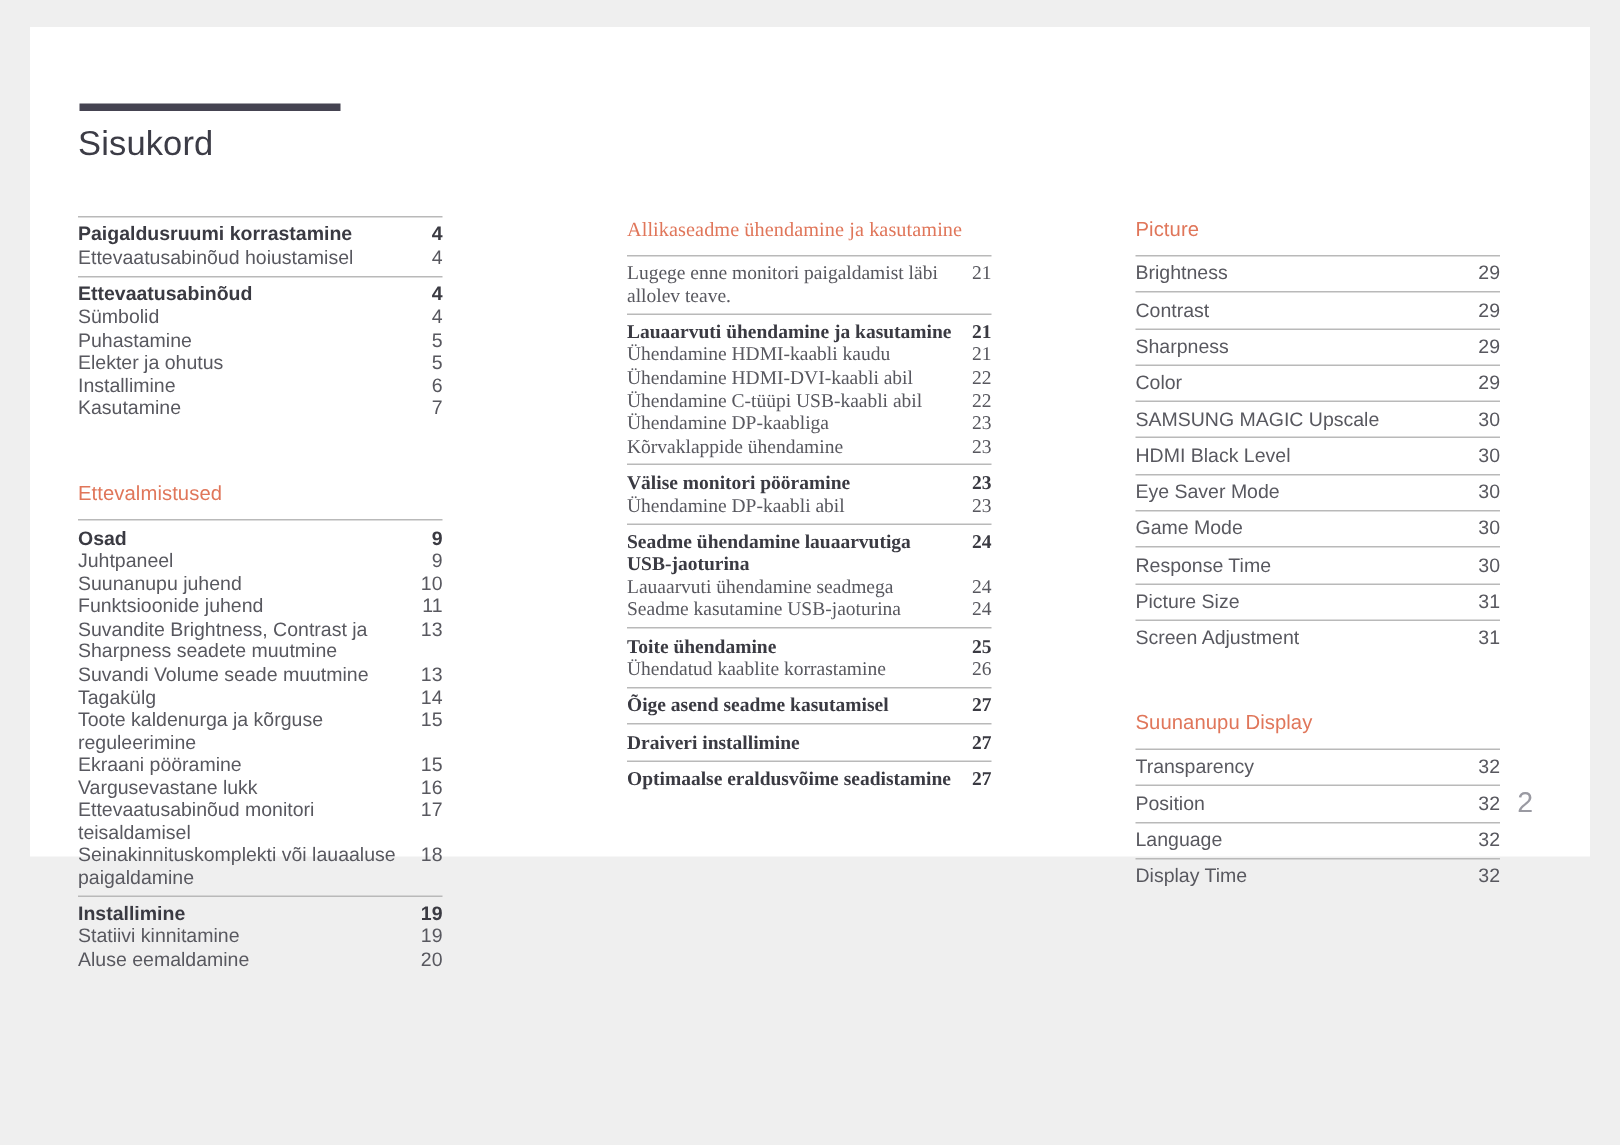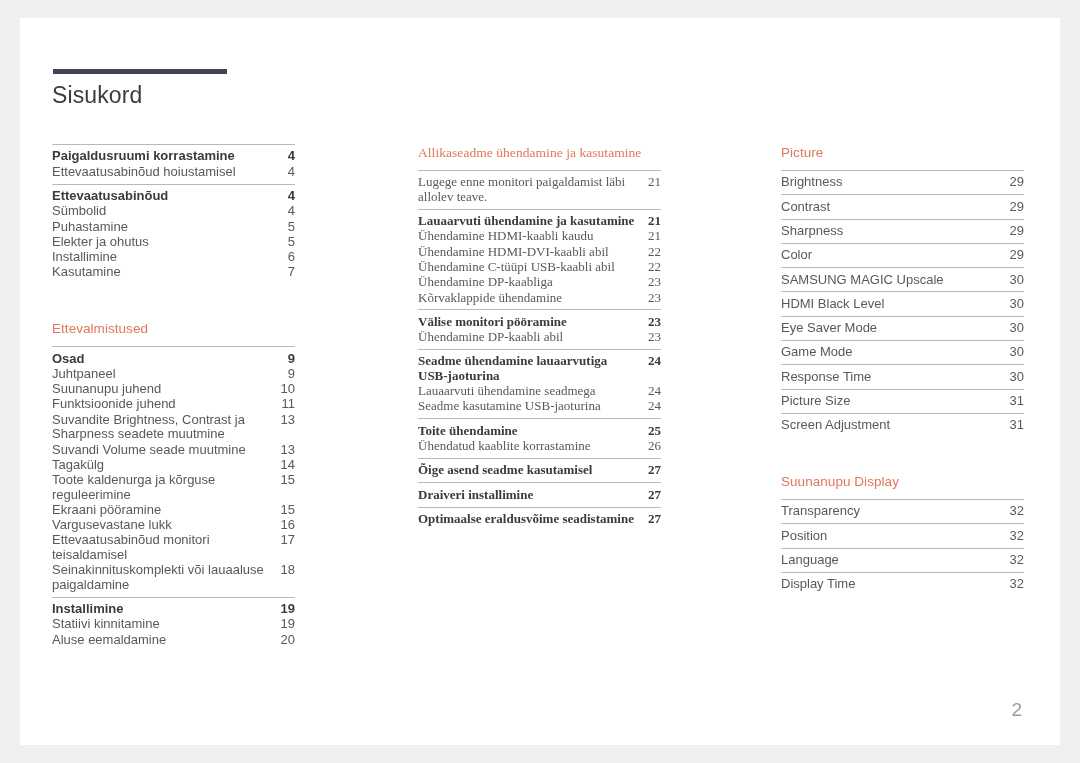--- a/index.html
+++ b/index.html
@@ -5,21 +5,21 @@
   * { box-sizing: border-box; margin: 0; padding: 0; }
   html, body {
     width: 1080px; height: 763px;
     background: #efefef;
     font-family: "Liberation Sans", sans-serif;
     overflow: hidden;
   }
   .page {
     position: absolute;
     left: 20px; top: 18px;
-    width: 1040px; height: 727px;
+    width: 1040px; height: 553px;
     background: #ffffff;
   }
   .title-rule {
     position: absolute;
     left: 33px; top: 51px;
     width: 174px; height: 5px;
     background: #454351;
   }
   .page-title {
     position: absolute;
@@ -31,21 +31,21 @@
   }
   .columns {
     position: absolute;
     left: 32px; top: 126px;
     width: 976px;
     display: flex;
     gap: 0px;
   }
   .col { width: 243px; }
   .col.col2 { width: 243px; margin-left: 123px; font-family: Liberation Serif, serif; }
-  .col.col3 { width: 243px; margin-left: 120px; }
+  .col.col3 { width: 243px; margin-left: 96px; }
 
   .section { margin-bottom: 0; }
   .section-head {
     color: #e0765a;
     font-size: 13.5px;
     font-weight: 400;
     line-height: 17px;
     margin-bottom: 9px;
     letter-spacing: 0.05px;
   }

